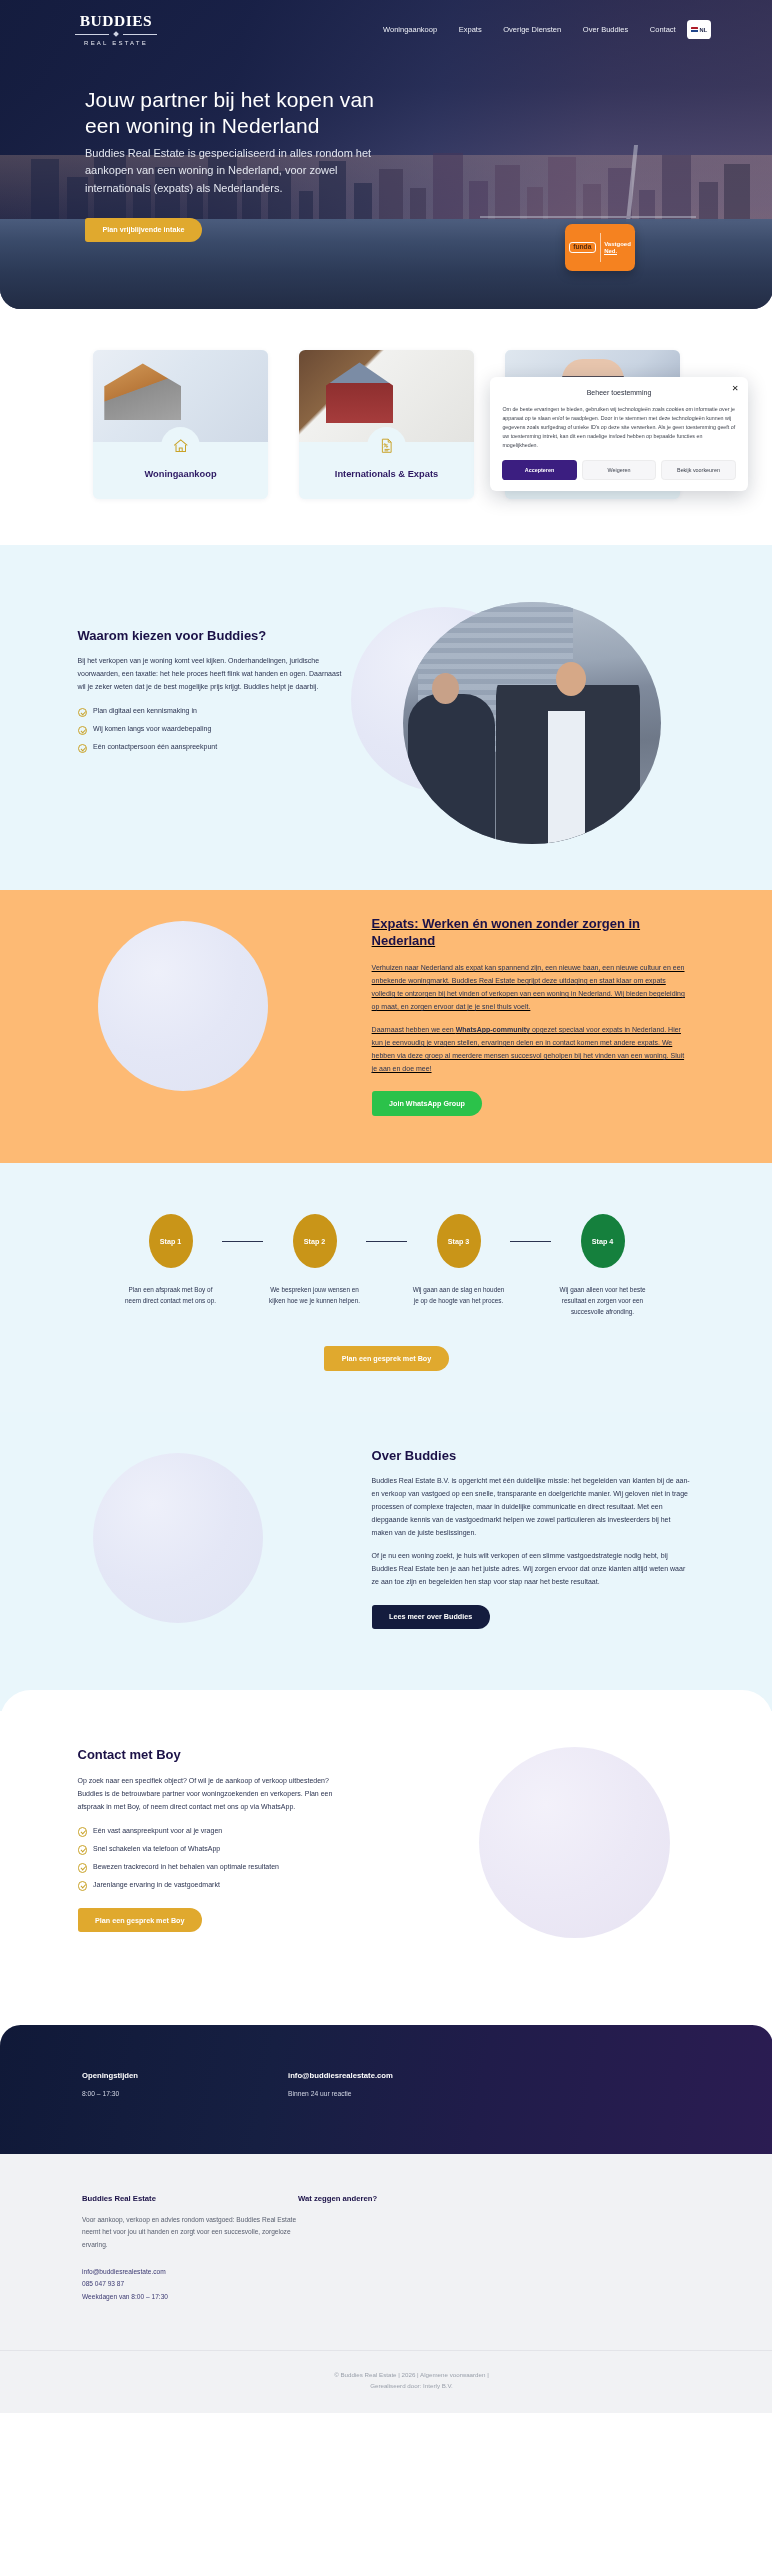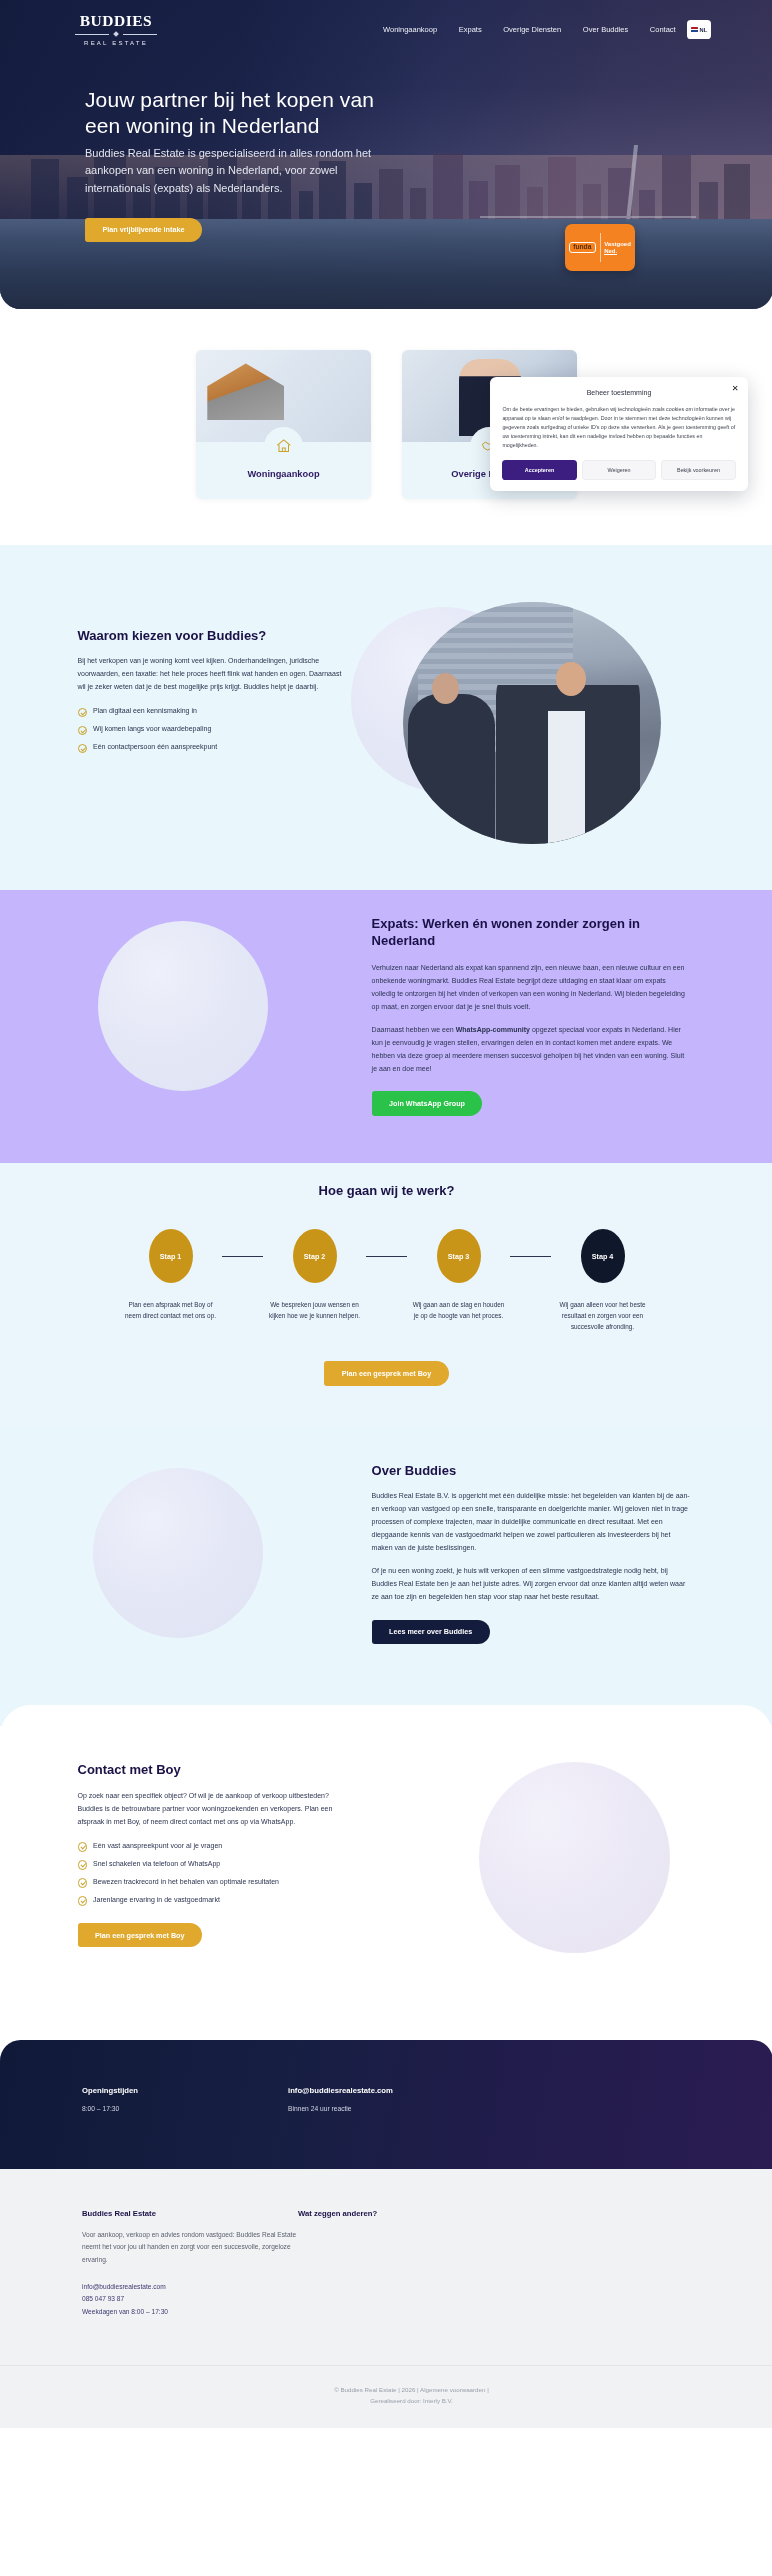--- a/index.html
+++ b/index.html
@@ -225,40 +225,40 @@
   .why-photo .woman{
     position:absolute; left:2%; bottom:0; width:34%; height:62%;
     background:#2b3344; border-radius: 31px 31px 0 0;
   }
   .why-photo .woman:before{
     content:""; position:absolute; left:28%; top:-14%; width:27px; height:31px; border-radius:50%;
     background:#c8a188;
   }
 
   
-  .expats { position:relative; background:#c4b5fd; padding: 20.6px 0 36px 0; }
+  .expats { position:relative; background:#fdba74; padding: 20.6px 0 36px 0; text-decoration: underline; }
   .expats-inner { display:flex; width: 649px; margin:0 auto; gap: 20.6px; align-items:flex-start; }
   .expats-left { position:relative; width: 289px; height: 216px; }
   .expats-blob { width: 170px; height: 170px; left: 36px; top: 10.3px; }
   .expats-right { width: 319px; padding-top: 5.2px; }
   .expats-right h2 { font-size: 13px; line-height:1.3; }
   .expats-right p.body + p.body { margin-top: 10.3px; }
 
   
   .steps { background:#EAF6FB; padding: 20.6px 0 41px 0; text-align:center; }
   h2.center-title { font-size: 13px; font-weight:700; color:#1B1147; }
   .step-row { display:flex; justify-content:center; align-items:center; margin-top: 31px; gap:0; }
   .step-node { display:flex; flex-direction:column; align-items:center; width: 103px; }
   .step-bubble {
     width: 44px; height: 54px; border-radius: 50%;
     display:flex; align-items:center; justify-content:center;
     color:#fff; font-size: 7.2px; font-weight:700;
   }
   .b-gold { background:#C99518; }
-  .b-purple { background:#0f172a; }
+  .b-purple { background:#15803d; }
   .step-line { width: 41px; height:0.5px; background:#2b3350; margin-bottom: 0; }
   .step-texts { display:flex; justify-content:center; margin-top: 15.5px; }
   .step-text { width: 103px; font-size: 6.4px; line-height:1.75; color:#2b3350; padding: 0 4.1px; }
   .steps-cta { margin-top: 29px; }
 
   
   .about { position:relative; background:#E9F6FB; padding: 31px 0 46px 0; }
   .about-inner { display:flex; width: 649px; margin:0 auto; gap: 20.6px; align-items:flex-start; }
   .about-left { position:relative; width: 289px; height: 222px; }
   .about-blob { width: 170px; height: 170px; left: 31px; top: 10.3px; }
@@ -429,20 +429,36 @@
         <svg viewBox="0 0 24 24" fill="none" stroke="#C9A227" stroke-width="1.4">
           <path d="M3 11.5 12 4l9 7.5"></path>
             <path d="M5.5 10.5V20h13v-9.5"></path>
             <path d="M10 20v-5h4v5"></path>
         </svg>
       </div>
       <div class="card-title">Woningaankoop</div>
     </div>
   </div>
 
+  <div class="card">
+    <div class="card-img card-img-2"></div>
+    <div class="card-body">
+      <div class="card-notch">
+        <svg viewBox="0 0 24 24" fill="none" stroke="#C9A227" stroke-width="1.3">
+          <path d="M6 3h8l4 4v14H6z"></path>
+            <path d="M14 3v4h4"></path>
+          <circle cx="9.3" cy="10.2" r="1"></circle>
+            <circle cx="12.2" cy="13.1" r="1"></circle>
+            <path d="M8.4 14.1l4.6-4.6"></path>
+          <path d="M9 17h7M9 19h5"></path>
+        </svg>
+      </div>
+      <div class="card-title">Internationals &amp; Expats</div>
+    </div>
+  </div>
 
   <div class="card">
     <div class="card-img card-img-3"></div>
     <div class="card-body">
       <div class="card-notch">
         <svg viewBox="0 0 24 24" fill="none" stroke="#C9A227" stroke-width="1.3">
           <path d="M2 10l4-3 5 3 2-1 3 1 6-1v7l-5 3-4-3-4 2-5-3z"></path>
         </svg>
       </div>
       <div class="card-title">Overige Diensten</div>
@@ -493,21 +509,20 @@
         <span>Daarnaast hebben we een </span><b>WhatsApp-community</b><span> opgezet speciaal voor expats in Nederland. Hier kun je eenvoudig je vragen stellen, ervaringen delen en in contact komen met andere expats. We hebben via deze groep al meerdere mensen succesvol geholpen bij het vinden van een woning. Sluit je aan en doe mee!</span>
       </p>
       <div style="margin-top:15.5px">
         <a href="#" class="btn btn-green">Join WhatsApp Group</a>
       </div>
     </div>
   </div>
 </section>
 
 <section class="steps">
-  <h2 class="center-title">Hoe gaan wij te werk?</h2>
 
   <div class="step-row">
     <div class="step-node">
       <div class="step-bubble b-gold">Stap 1</div>
     </div>
     <div class="step-line"></div>
     <div class="step-node">
       <div class="step-bubble b-gold">Stap 2</div>
     </div>
     <div class="step-line"></div>

